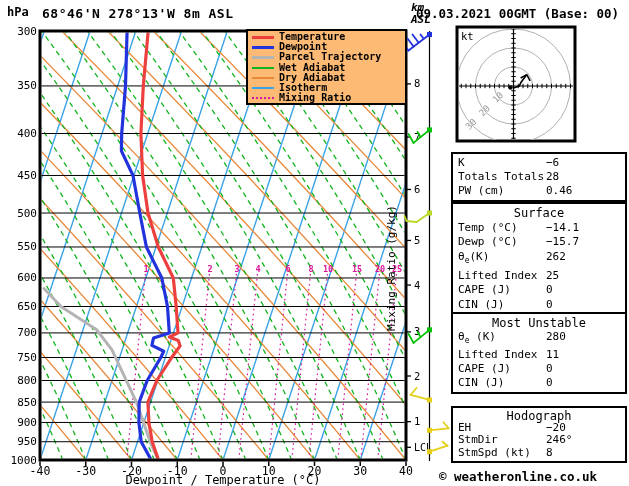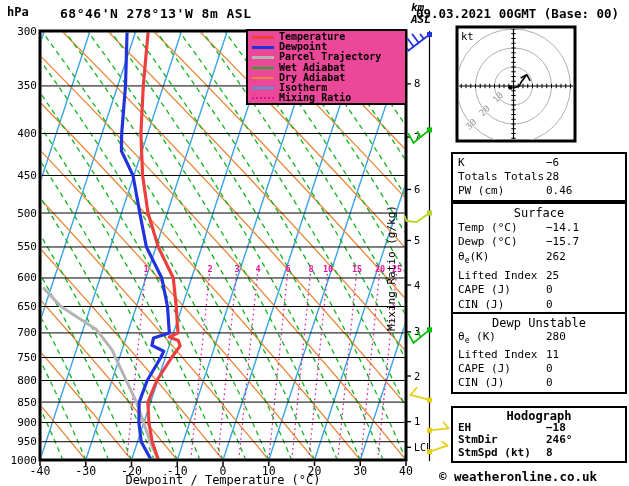--- a/index.html
+++ b/index.html
@@ -1,23 +1,23 @@
 <!DOCTYPE html>
 <html><head>
 <meta charset="utf-8">
 <style>
   html,body{margin:0;padding:0;background:#fff;}
   #root{position:relative;width:629px;height:486px;background:#fff;overflow:hidden;
         font-family:"DejaVu Sans Mono",monospace;color:#000;}
   .abs{position:absolute;}
   #hpa-unit{left:7px;top:5px;font-size:12px;font-weight:bold;}
-  #station-title{left:60px;top:6px;font-size:13px;font-weight:bold;letter-spacing:.5px;white-space:pre;}
+  #station-title{left:42px;top:6px;font-size:13px;font-weight:bold;letter-spacing:.5px;white-space:pre;}
   #datetime{left:408px;top:6px;width:219px;text-align:center;font-size:12.5px;font-weight:bold;white-space:pre;}
   #km-unit{left:411px;top:2px;font-size:11px;font-weight:bold;line-height:12px;font-style:italic;}
-  #legend{left:246px;top:29px;width:161px;height:76px;border:2px solid #000;background:#ec4899;box-sizing:border-box;padding:1px 0 0 2px;}
+  #legend{left:246px;top:29px;width:161px;height:76px;border:2px solid #000;background:#fdba74;box-sizing:border-box;padding:1px 0 0 2px;}
   #legend ul{list-style:none;margin:0;padding:0;}
   #legend li{display:flex;align-items:center;height:10.2px;}
   .sw{display:inline-block;width:22px;margin:0 5px 0 2px;flex:0 0 22px;}
   .legend-label{font-size:10px;font-weight:bold;line-height:10px;white-space:pre;}
   .panel-box{left:451px;width:176px;border:2px solid #000;background:#fff;box-sizing:border-box;padding:2px 5px;}
   .panel-title{text-align:center;font-size:12px;white-space:pre;}
   .panel-row{position:relative;font-size:11px;white-space:pre;}
   .panel-val{position:absolute;left:88px;top:0;}
   sub{font-size:8px;}
   #footer{left:408px;top:469px;width:220px;text-align:center;font-size:12.5px;font-weight:bold;white-space:pre;}
@@ -364,28 +364,28 @@
       <div class="panel-box abs" style="top: 202px; line-height: 14.6px;">
         <div class="panel-title">Surface</div>
         <div class="panel-row"><span>Temp (°C)</span><span class="panel-val">−14.1</span></div>
         <div class="panel-row"><span>Dewp (°C)</span><span class="panel-val">−15.7</span></div>
         <div class="panel-row"><span>θ<sub>e</sub>(K)</span><span class="panel-val">262</span></div>
         <div class="panel-row"><span>Lifted Index</span><span class="panel-val">25</span></div>
         <div class="panel-row"><span>CAPE (J)</span><span class="panel-val">0</span></div>
         <div class="panel-row"><span>CIN (J)</span><span class="panel-val">0</span></div>
       </div>
       <div class="panel-box abs" style="top: 312px; line-height: 14px;">
-        <div class="panel-title">Dewp Unstable</div>
+        <div class="panel-title">Most Unstable</div>
         <div class="panel-row"><span>θ<sub>e</sub> (K)</span><span class="panel-val">280</span></div>
         <div class="panel-row"><span>Lifted Index</span><span class="panel-val">11</span></div>
         <div class="panel-row"><span>CAPE (J)</span><span class="panel-val">0</span></div>
         <div class="panel-row"><span>CIN (J)</span><span class="panel-val">0</span></div>
       </div>
-      <div class="panel-box abs" style="top: 406px; line-height: 12.2px; font-weight: bold;">
+      <div class="panel-box abs" style="top: 406px; line-height: 12.2px;">
         <div class="panel-title">Hodograph</div>
-        <div class="panel-row"><span>EH</span><span class="panel-val">−18</span></div>
+        <div class="panel-row"><span>EH</span><span class="panel-val">−20</span></div>
         <div class="panel-row"><span>StmDir</span><span class="panel-val">246°</span></div>
         <div class="panel-row"><span>StmSpd (kt)</span><span class="panel-val">8</span></div>
       </div>
     </div>
 
   <div id="footer" class="abs">© weatheronline.co.uk</div>
 </div>
 
 </body></html>

